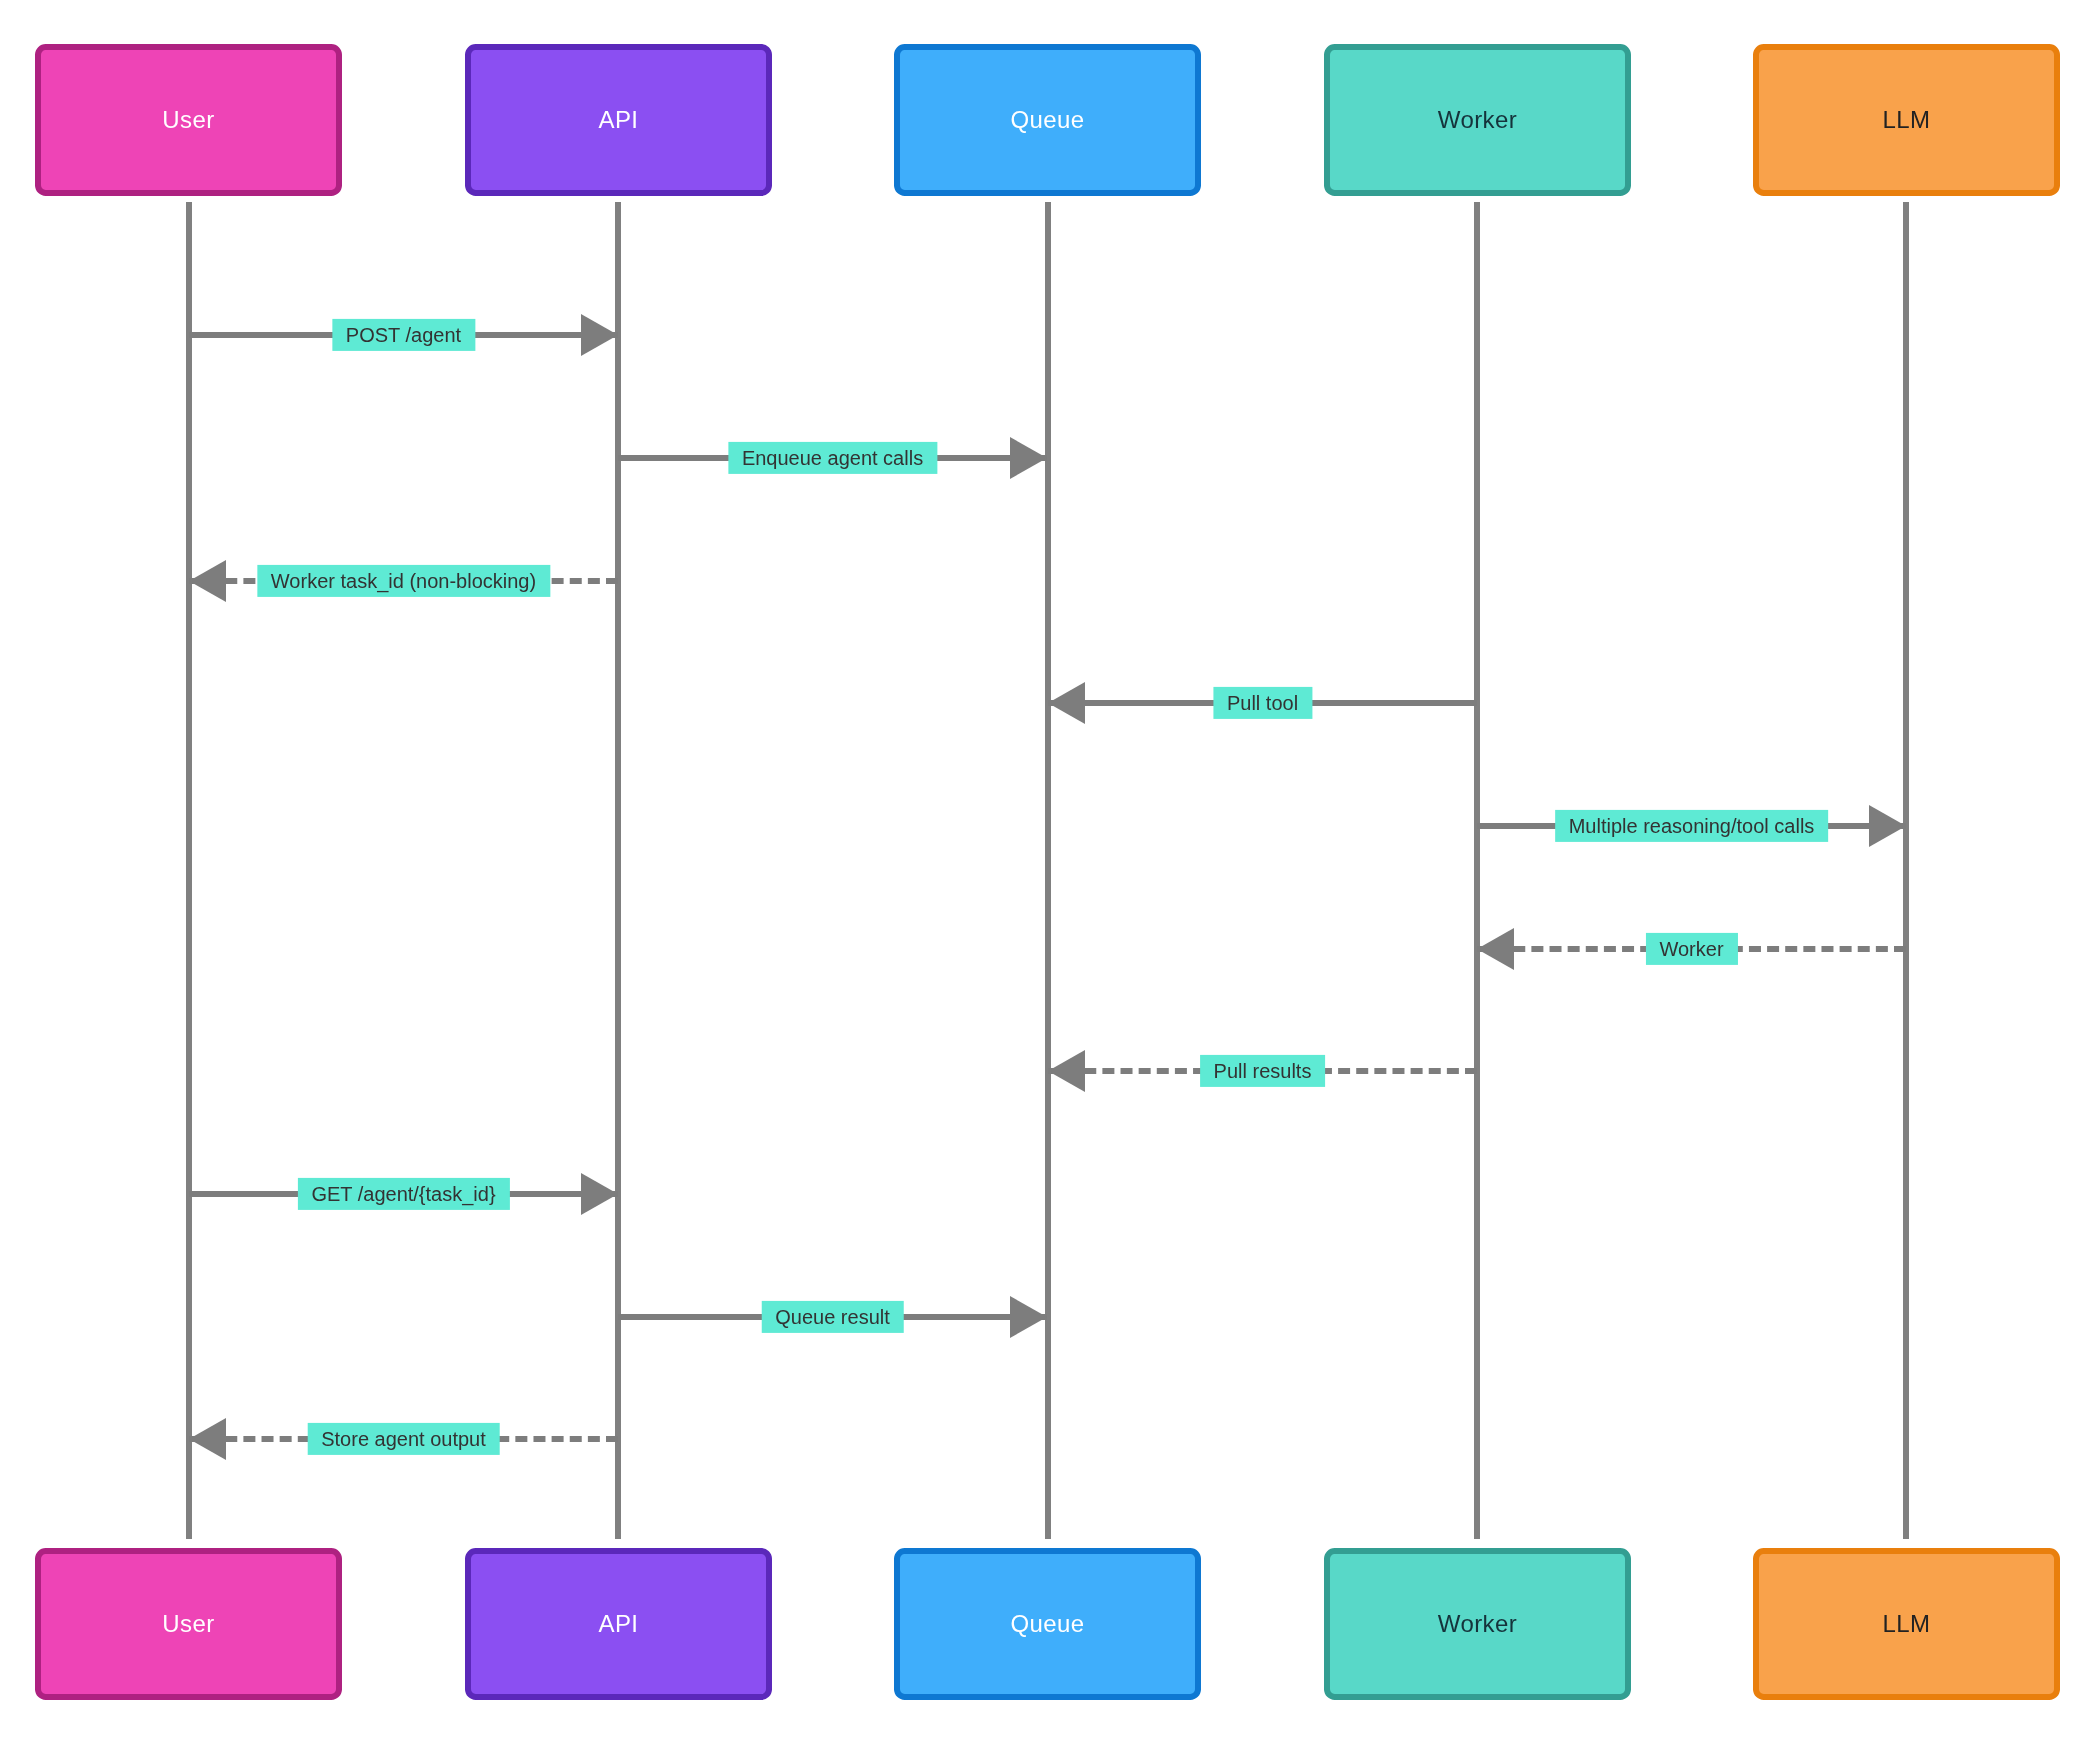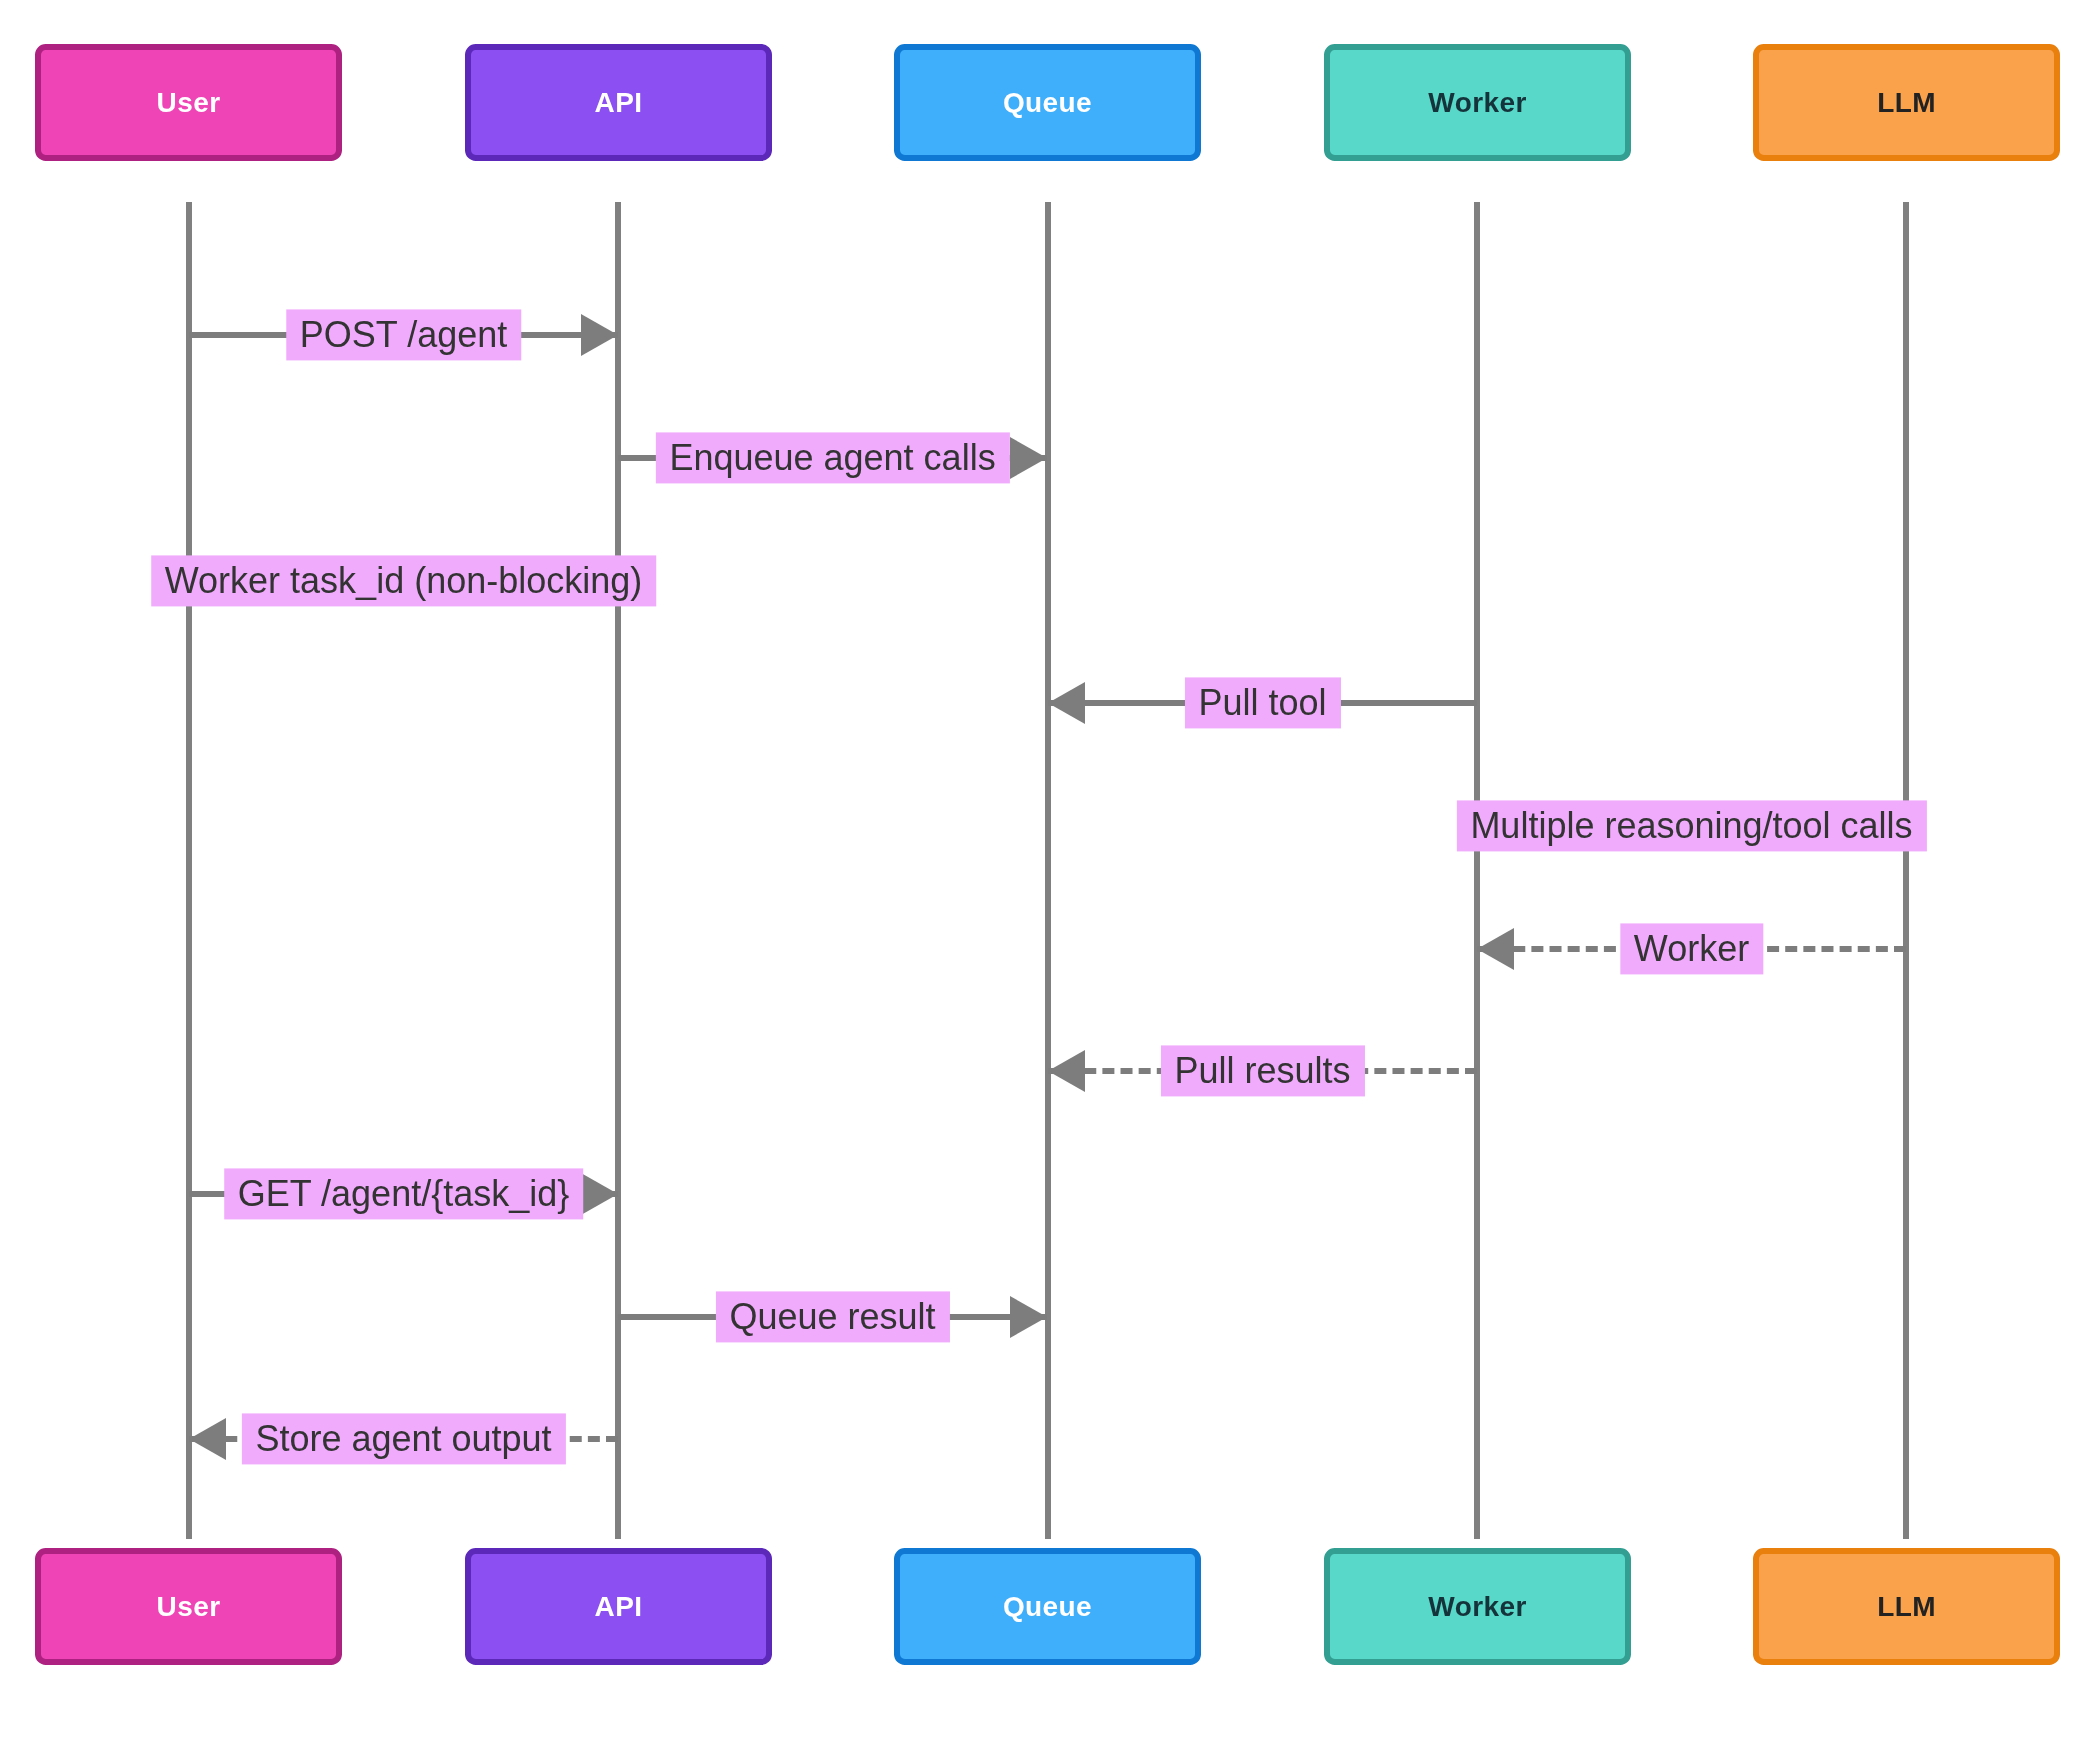--- a/index.html
+++ b/index.html
@@ -15,31 +15,30 @@
     overflow: hidden;
   }
   .canvas {
     position: absolute;
     inset: 0;
   }
   
   .actor-box {
     position: absolute;
     width: 307px;
-    height: 117px;
+    height: 152px;
     border: 6.1px solid #000;
     border-radius: 10.7px;
     box-sizing: border-box;
     display: flex;
     align-items: center;
     justify-content: center;
-    font-size: 28px;
+    font-size: 24px;
     letter-spacing: 0.4px;
     z-index: 2;
-    font-weight: bold;
   }
   .row-top .actor-box    { top: 44px; }
   .row-bottom .actor-box { top: 1548px; }
   
   .lifeline {
     position: absolute;
     top: 202px;
     height: 1337px;
     width: 6.1px;
     background: #808080;
@@ -75,23 +74,23 @@
   }
   .message.dir-left .arrowhead {
     left: 0;
     border-right: 37px solid #7d7d7d;
   }
   .message .label {
     position: absolute;
     left: 50%;
     top: 0;
     transform: translate(-50%, -50%);
-    background: #f0abfc;
+    background: #5eead4;
     padding: 4.6px 14px;
-    font-size: 36px;
+    font-size: 20px;
     color: #333333;
     white-space: nowrap;
   }
 </style>
 </head>
 <body>
 
 <div class="canvas">
 
   <div class="lifeline" style="left:186px"></div>

